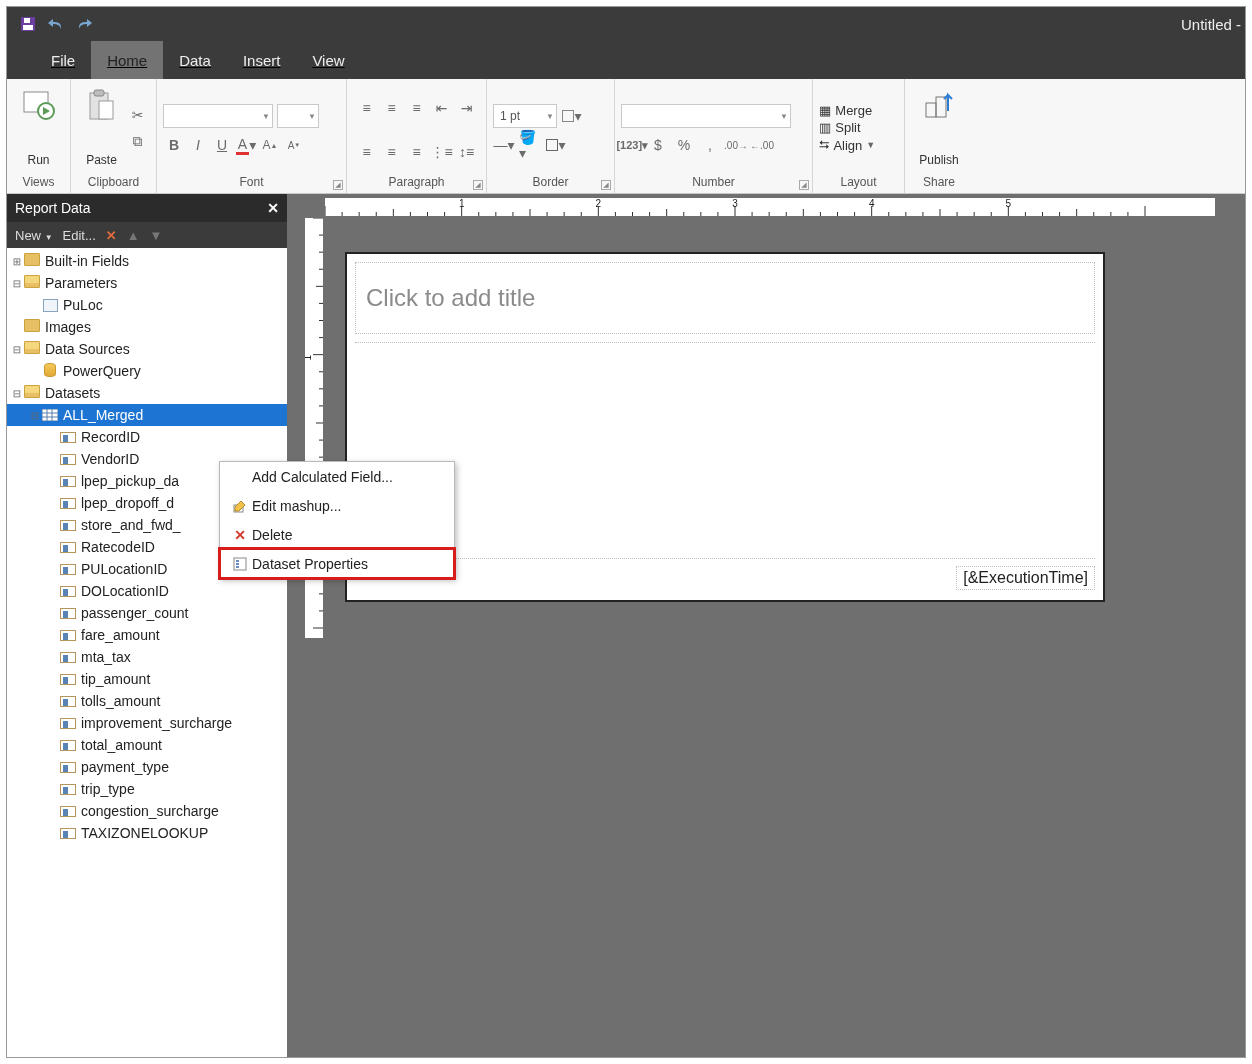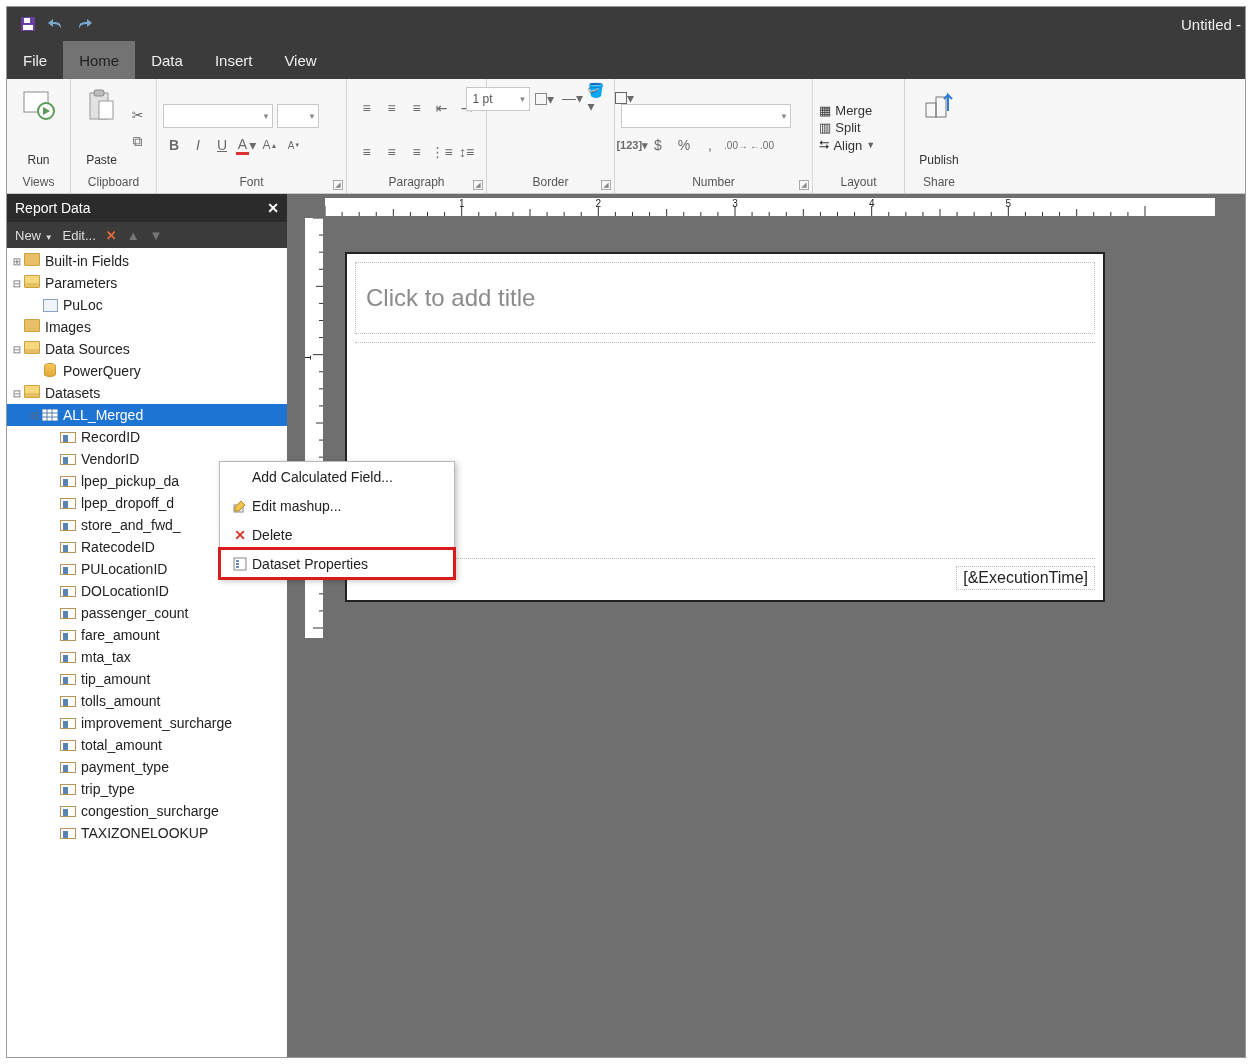--- a/index.html
+++ b/index.html
@@ -5,21 +5,21 @@
 * { box-sizing: border-box; margin: 0; padding: 0; font-family: "Segoe UI", Arial, sans-serif; }
 body { width: 1252px; height: 1064px; background: #fff; overflow: hidden; position: relative; }
 
 .frame { position:absolute; left:6px; top:6px; right:6px; bottom:6px; border:1px solid #999; background:#fff; }
 
 .titlebar { height:34px; background:#3b3b3b; display:flex; align-items:center; }
 .titlebar .qat { display:flex; gap:6px; padding-left:10px; }
 .qat .btn { width:22px; height:22px; display:flex; align-items:center; justify-content:center; color:#8fb4d9; cursor:pointer; font-size:16px; }
 .titlebar .doc { margin-left:auto; color:#eee; font-size:15px; padding-right:4px; }
 
-.menubar { height:38px; background:#3b3b3b; display:flex; align-items:stretch; padding-left:0; }
+.menubar { height:38px; background:#3b3b3b; display:flex; align-items:stretch; padding-left:28px;text-decoration:underline; }
 .menubar .tab { padding:0 16px; display:flex; align-items:center; color:#eee; font-size:15px; cursor:pointer; }
 .menubar .tab.active { background:#737373; color:#222; }
 
 .ribbon { height:115px; background:#f7f7f7; border-bottom:1px solid #c9c9c9; display:flex; }
 .group { border-right:1px solid #d6d6d6; display:flex; flex-direction:column; justify-content:space-between; padding:4px 6px 2px 6px; position:relative;}
 .group .label { text-align:center; font-size:12px; color:#555; height:18px; line-height:18px; }
 .group .body { flex:1; display:flex; align-items:center; justify-content:center; gap:6px; }
 .dialog-launcher { position:absolute; right:3px; bottom:3px; width:10px; height:10px; border:1px solid #aaa; font-size:7px; color:#888; display:flex; align-items:center; justify-content:center;}
 
 .bigbtn { width:46px; display:flex; flex-direction:column; align-items:center; gap:2px; cursor:pointer; }
@@ -182,21 +182,21 @@
         <span class="iconbtn">≡</span>
         <span class="iconbtn">≡</span>
         <span class="iconbtn">⋮≡</span>
         <span class="iconbtn">↕≡</span>
       </div>
       <div class="label">Paragraph</div>
       <span class="dialog-launcher">◢</span>
     </div>
 
     <div class="group" style="width:128px">
-      <div class="body" style="align-items:flex-start;gap:6px;padding-top:4px">
+      <div class="body" style="flex-direction:column;align-items:flex-start;gap:6px;padding-top:4px">
         <div style="display:flex;gap:4px;align-items:center">
           <span class="combo" style="width:64px">
               <span>1 pt</span>
               <span class="chev">▼</span>
             </span>
           <span class="iconbtn"><span style="width:12px;height:12px;border:1px solid #888;display:inline-block"></span>▾</span>
         </div>
         <div style="display:flex;gap:4px">
           <span class="iconbtn">—▾</span>
           <span class="iconbtn">🪣▾</span>

